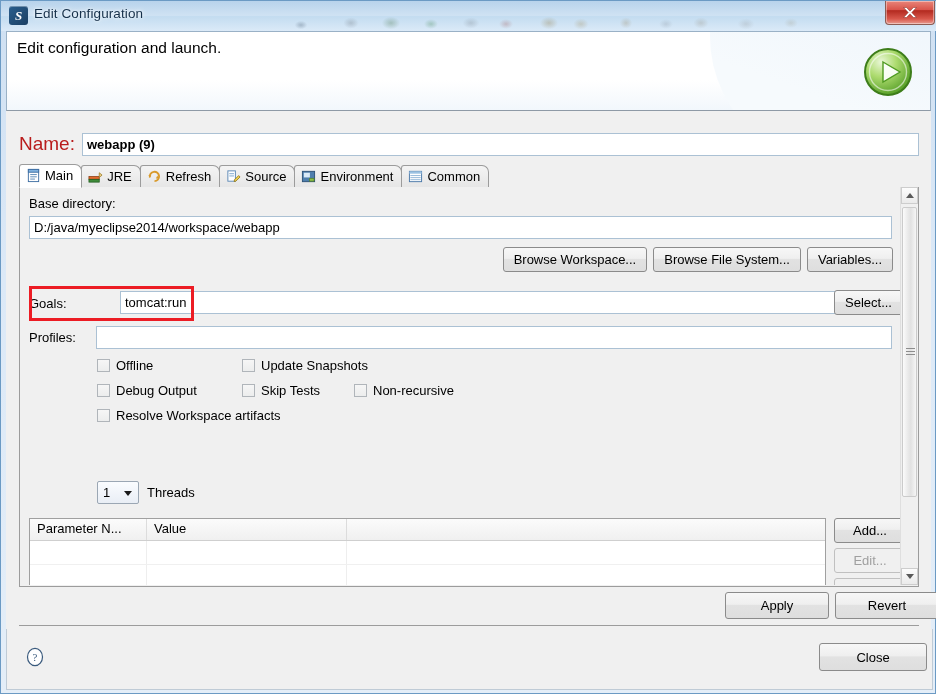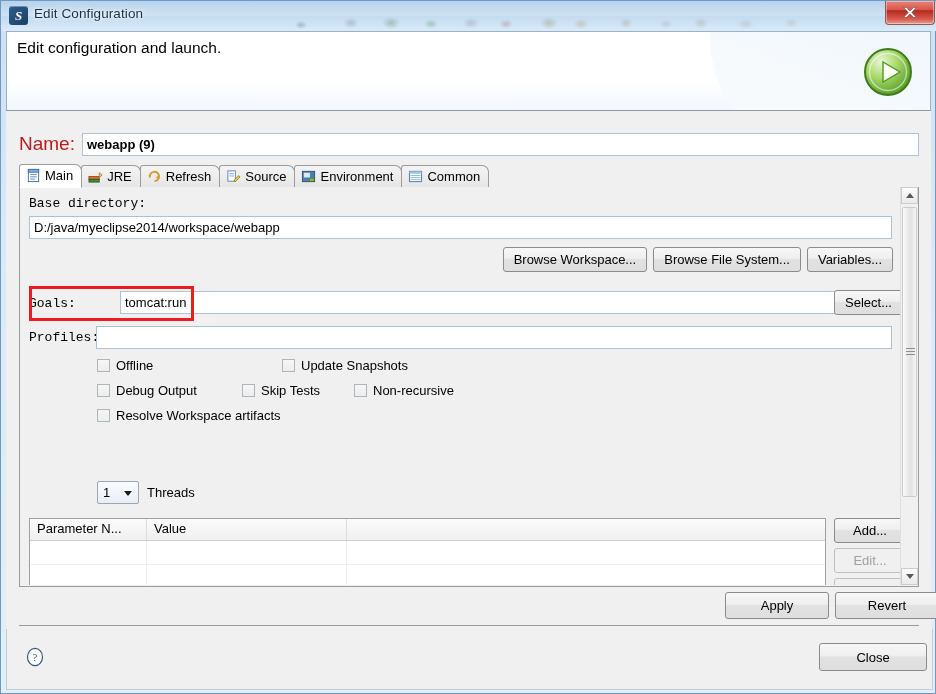--- a/index.html
+++ b/index.html
@@ -199,21 +199,21 @@
     border: 1px solid #9c9c9c;
     border-top: none;
   }
   .panel-inner {
     position: absolute;
     left: 0; top: 0;
     width: 881px; height: 398px;
     overflow: hidden;
   }
 
-  .field-label { position: absolute; font-size: 13px; color: #000; font-family: Liberation Mono, monospace; }
+  .field-label { position: absolute; font-size: 13px; color: #000; }
 
   .basedir-label { left: 9px; top: 9px; }
   .basedir-input {
     position: absolute;
     left: 9px; top: 29px;
     width: 863px; height: 23px;
   }
 
   .btnrow { position: absolute; right: 8px; top: 60px; display: flex; gap: 6px; }
 
@@ -533,21 +533,21 @@
         <button class="btn select-btn">Select...</button>
         <div class="annot-rect"></div>
 
         <div class="field-label profiles-label">Profiles:</div>
         <input class="text-input profiles-input" type="text" value="" style="">
 
         <div class="cb" style="left:77px; top:171px;">
           <span class="cbbox"></span>
           <span>Offline</span>
         </div>
-        <div class="cb" style="left:222px; top:171px;margin-left:40px;">
+        <div class="cb" style="left:222px; top:171px;">
           <span class="cbbox"></span>
           <span>Update Snapshots</span>
         </div>
         <div class="cb" style="left:77px; top:196px;">
           <span class="cbbox"></span>
           <span>Debug Output</span>
         </div>
         <div class="cb" style="left:222px; top:196px;">
           <span class="cbbox"></span>
           <span>Skip Tests</span>

